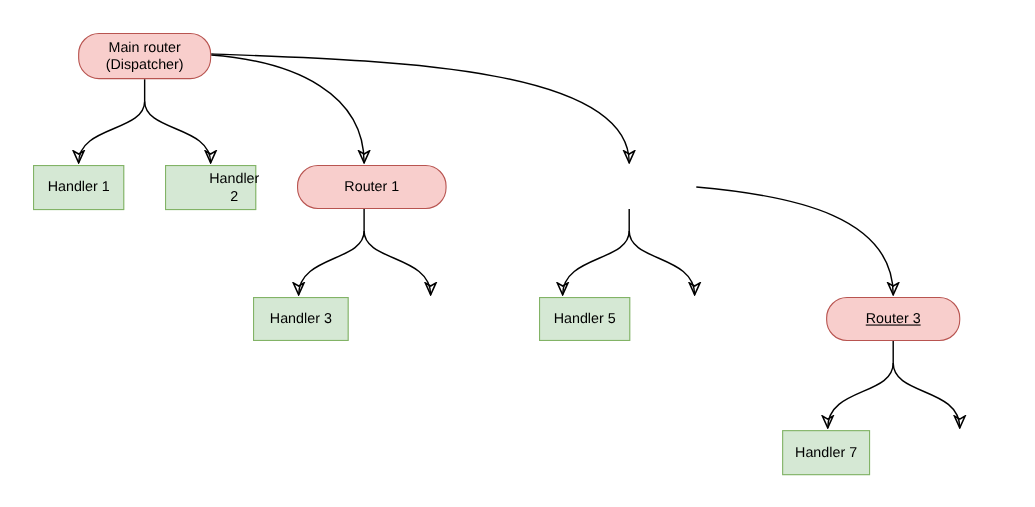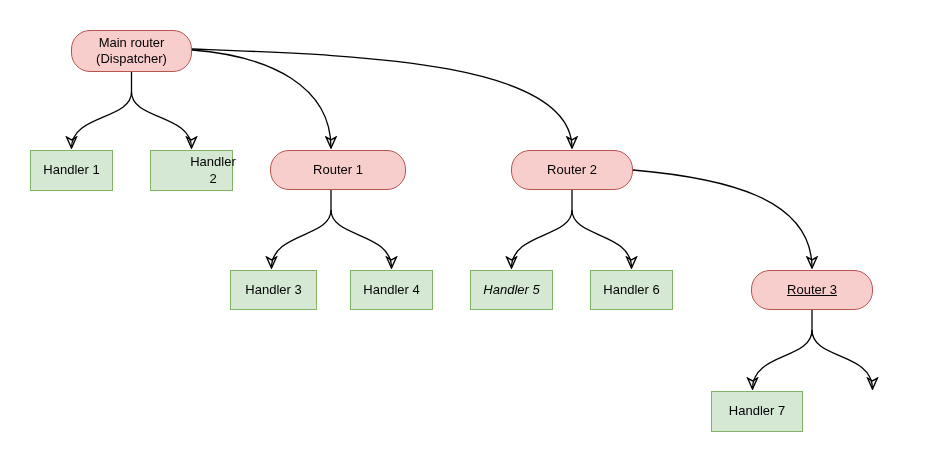--- a/index.html
+++ b/index.html
@@ -86,28 +86,25 @@
   </svg>
 
   <div class="node router" style="left:71px; top:30px; width:121px; height:42px;">Main router (Dispatcher)</div>
 
   <div class="node handler" style="left:30px; top:150px; width:83px; height:41px;">Handler 1</div>
 
   <div class="node handler" style="left:150px; top:150px; width:83px; height:41px;padding-left:47px;">Handler 2</div>
 
   <div class="node router" style="left:270px; top:150px; width:136px; height:40px;">Router 1</div>
 
-  <div class="node router" style="left:511px; top:150px; width:122px; height:40px;">Router 2</div>
 
   <div class="node handler" style="left:230px; top:270px; width:87px; height:40px;">Handler 3</div>
 
-  <div class="node handler" style="left:350px; top:270px; width:83px; height:40px;">Handler 4</div>
 
-  <div class="node handler" style="left:470px; top:270px; width:83px; height:40px;font-style:italic;">Handler 5</div>
+  <div class="node handler" style="left:490px; top:270px; width:83px; height:40px;">Handler 5</div>
 
-  <div class="node handler" style="left:590px; top:270px; width:83px; height:40px;">Handler 6</div>
 
   <div class="node router" style="left:751px; top:270px; width:122px; height:40px;text-decoration:underline;">Router 3</div>
 
-  <div class="node handler" style="left:711px; top:391px; width:92px; height:41px;">Handler 7</div>
+  <div class="node handler" style="left:711px; top:391px; width:80px; height:41px;">Handler 7</div>
 
 
 </div>
 
 </body></html>

